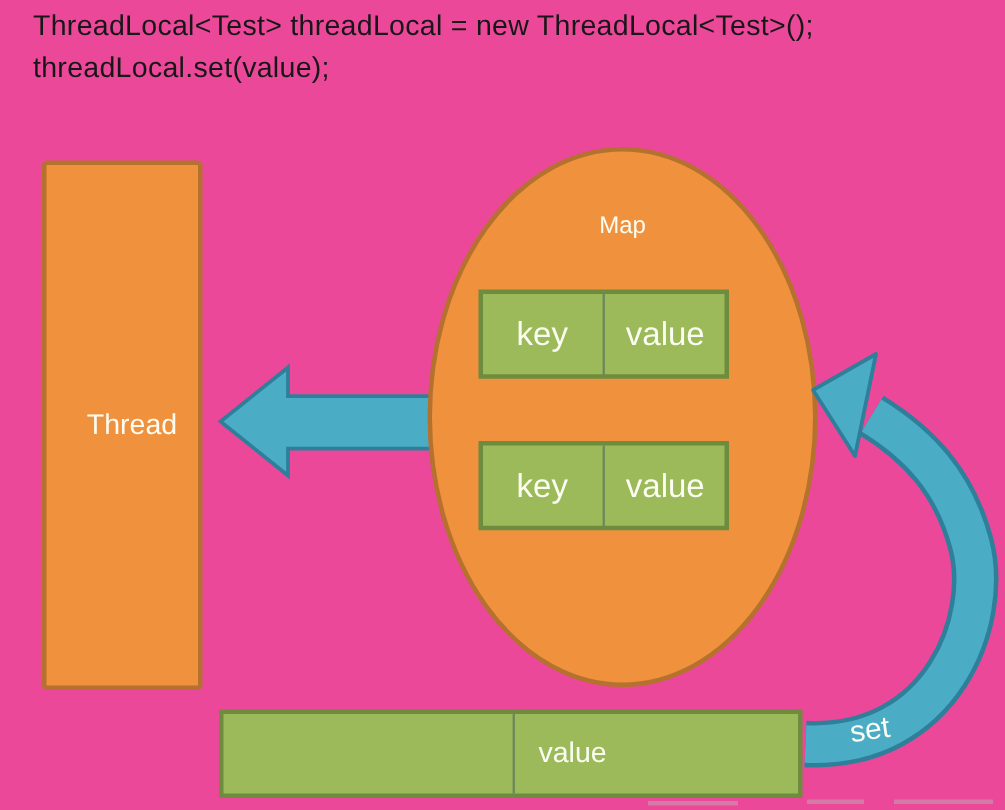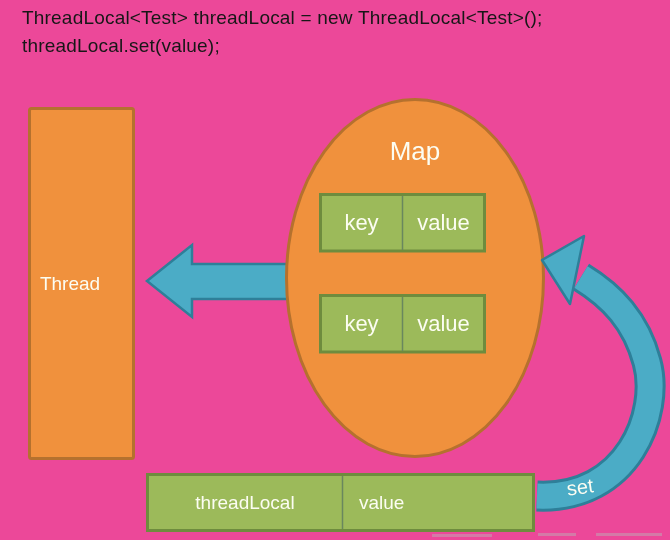--- a/index.html
+++ b/index.html
@@ -9,22 +9,22 @@
   }
   .code-line{
     position:absolute;left:22px;color:#171717;font-size:19px;white-space:pre;
     letter-spacing:0.2px;
   }
   .code-line.l1{top:7px;}
   .code-line.l2{top:35px;}
   svg.shapes{position:absolute;left:0;top:0;}
   .txt{position:absolute;display:flex;align-items:center;justify-content:center;
        color:#fcfdf2;z-index:5;}
-  .thread-label{left:18px;top:109px;width:104px;height:350px;font-size:19px;}
-  .map-label{left:330px;top:136px;width:170px;height:30px;font-size:26px;}
+  .thread-label{left:36px;top:109px;width:104px;height:350px;font-size:19px;}
+  .map-label{left:330px;top:136px;width:170px;height:30px;font-size:16px;}
   .kv{width:81px;height:56px;font-size:22px;}
   .kv1k{left:321px;top:195px;} .kv1v{left:403px;top:195px;}
   .kv2k{left:321px;top:296px;} .kv2v{left:403px;top:296px;}
   .attach-label{left:193px;top:259px;width:94px;height:44px;font-size:23px;}
   .set-label{left:556px;top:474px;width:48px;height:26px;font-size:20px;
              transform:rotate(-8deg);}
   .tl-key{left:148px;top:475px;width:194px;height:55px;font-size:19px;}
   .tl-val{left:343px;top:475px;width:190px;height:55px;font-size:19px;
           justify-content:flex-start;padding-left:16px;box-sizing:border-box;}
   .wm{position:absolute;height:3px;background:#b9b9b9;opacity:.45;z-index:1;}
@@ -65,19 +65,18 @@
   <div class="txt thread-label">Thread</div>
   <div class="txt map-label">Map</div>
 
   <div class="txt kv kv1k">key</div>
   <div class="txt kv kv1v">value</div>
   <div class="txt kv kv2k">key</div>
   <div class="txt kv kv2v">value</div>
 
   <div class="txt set-label">set</div>
 
-  <div class="txt tl-key">threadLocal</div>
   <div class="txt tl-val">value</div>
 
   <div class="wm wm1"></div>
   <div class="wm wm2"></div>
   <div class="wm wm3"></div>
 </div>
 
 </body></html>

